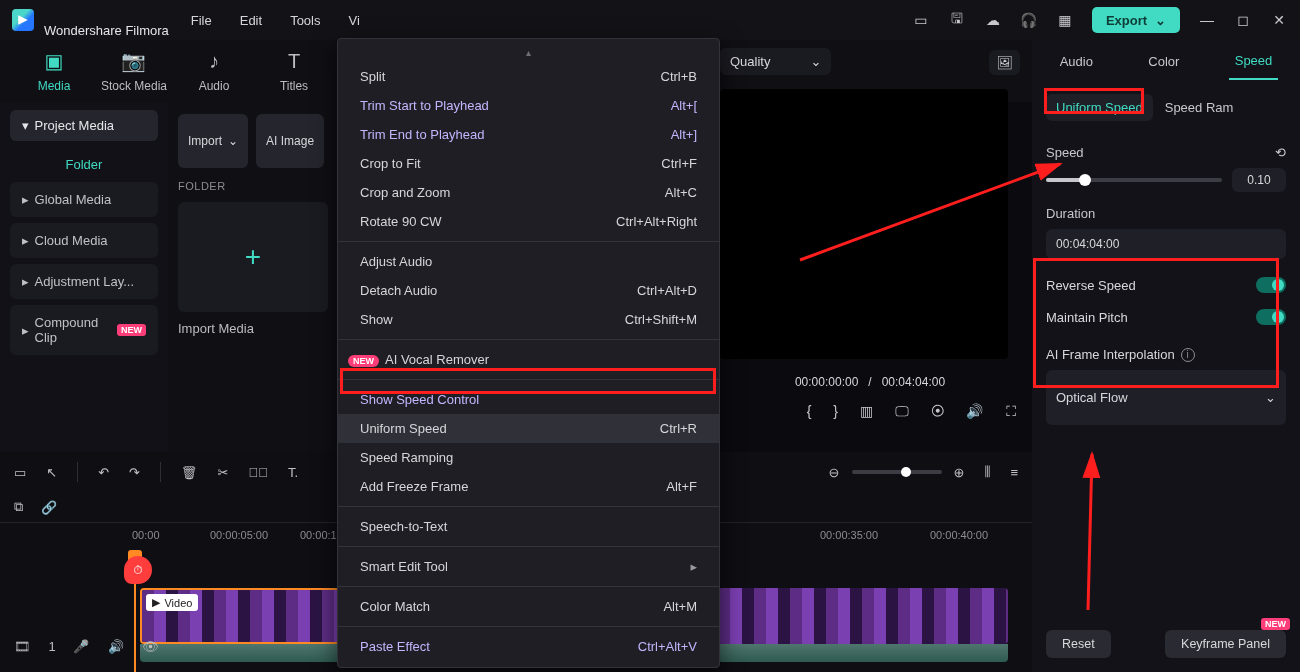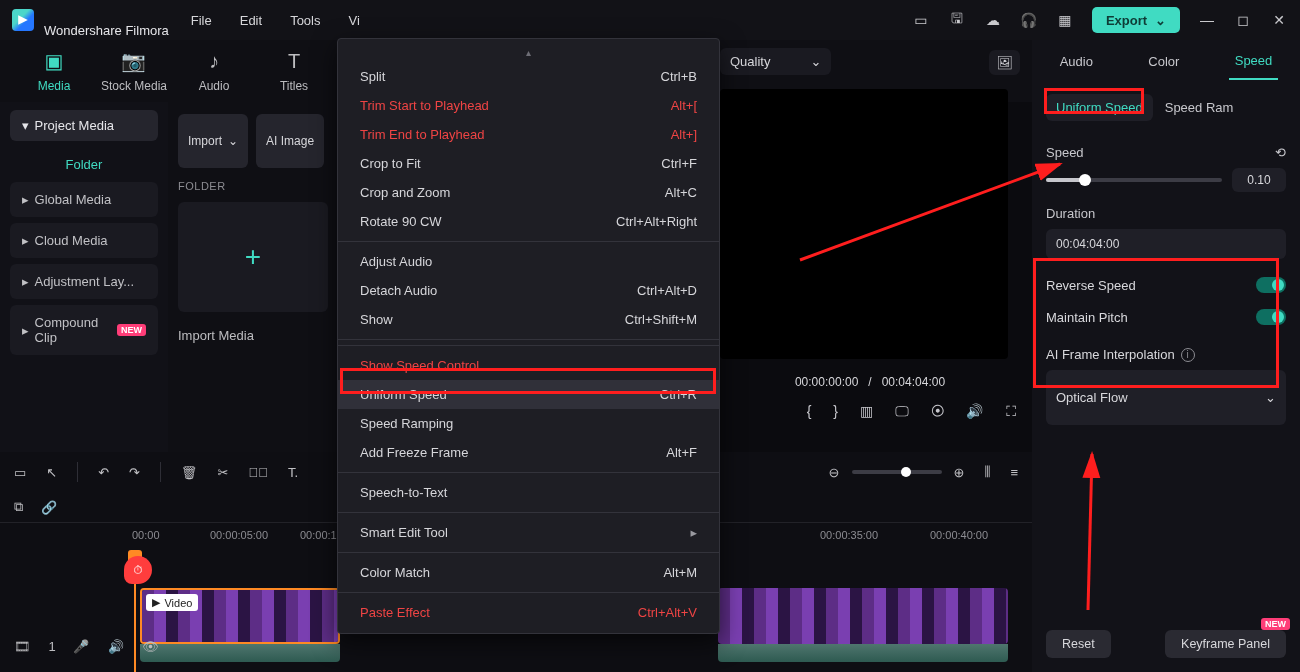--- a/index.html
+++ b/index.html
@@ -26,25 +26,25 @@
 .side-item { padding: 10px 12px; font-size: 13px; color:#c1c1c5; display:flex; align-items:center; gap:6px; border-radius:6px; background:#1a1a21; margin-bottom:6px;}
 .new-badge { background:#ff3d78; color:#fff; font-size:9px; padding:1px 4px; border-radius:3px; font-weight:700;}
 .left-bottom-icons { margin-top:auto; display:flex; gap:18px; align-items:center; padding:6px 4px 4px; color:#9a9aa0;}
 
 .mid-col { width: 170px; background:#0f0f14; padding: 12px 10px; }
 .mid-row { display:flex; gap:8px; margin-bottom:12px;}
 .chip-btn { background:#25252d; border-radius:6px; padding:20px 10px; font-size:12px; color:#d6d6da; display:flex; align-items:center; gap:6px;}
 .folder-hdr { font-size:11px; color:#8c8c92; letter-spacing:0.5px; margin-bottom:10px;}
 .import-box { width:150px; height:110px; background:#1a1a21; border-radius:6px; display:flex; align-items:center; justify-content:center;}
 .plus { color:#40dbc2; font-size:28px; font-weight:300;}
-.import-lbl { font-size:13px; color:#bdbdc0; margin-top:16px;}
+.import-lbl { font-size:13px; color:#bdbdc0; margin-top:9px;}
 
 .context-menu { position:absolute; left:337px; top:38px; width:383px; background:#1e1e24; border:1px solid #33333b; border-radius:4px; box-shadow:0 8px 24px rgba(0,0,0,.6); z-index:50; padding:6px 0;}
 .context-menu .itm { display:flex; justify-content:space-between; padding:7px 22px; font-size:13px; color:#d6d6da;}
-.context-menu .itm.dis { color:#ef4444; }
+.context-menu .itm.dis { color:#c4b5fd; }
 .context-menu .sep { height:1px; background:#33333b; margin:5px 0;}
 .context-menu .itm.hl { background:#303039;}
 .ctx-top-arrow { text-align:center; color:#6e6e76; font-size:10px; padding:2px 0 4px;}
 .vocal-badge { background:#ff3d78; color:#fff; font-size:9px; padding:1px 5px; border-radius:8px; font-weight:700; margin-right:6px;}
 .ctx-right-arrow { color:#9a9aa0; }
 .red-hl-box { position:absolute; border:3px solid #ff1e1e; pointer-events:none; z-index:60;}
 
 .preview-col { position:absolute; left:720px; top:48px; width:300px; }
 .quality-sel { background:#1a1a21; border-radius:6px; padding:6px 10px; display:inline-flex; align-items:center; gap:40px; font-size:13px;}
 .snapshot-icon { position:absolute; right:0; top:2px; background:#1a1a21; border-radius:6px; padding:5px 7px;}
@@ -237,20 +237,24 @@
     </div>
   <div class="itm">
       <span>Detach Audio</span>
       <span>Ctrl+Alt+D</span>
     </div>
   <div class="itm">
       <span>Show</span>
       <span>Ctrl+Shift+M</span>
     </div>
   <div class="sep"></div>
+  <div class="itm" style="padding-left:10px;">
+      <span><span class="vocal-badge">NEW</span><span>AI Vocal Remover</span></span>
+      <span></span>
+    </div>
   <div class="sep"></div>
   <div class="itm dis">
       <span>Show Speed Control</span>
       <span></span>
     </div>
   <div class="itm hl">
       <span>Uniform Speed</span>
       <span>Ctrl+R</span>
     </div>
   <div class="itm">

